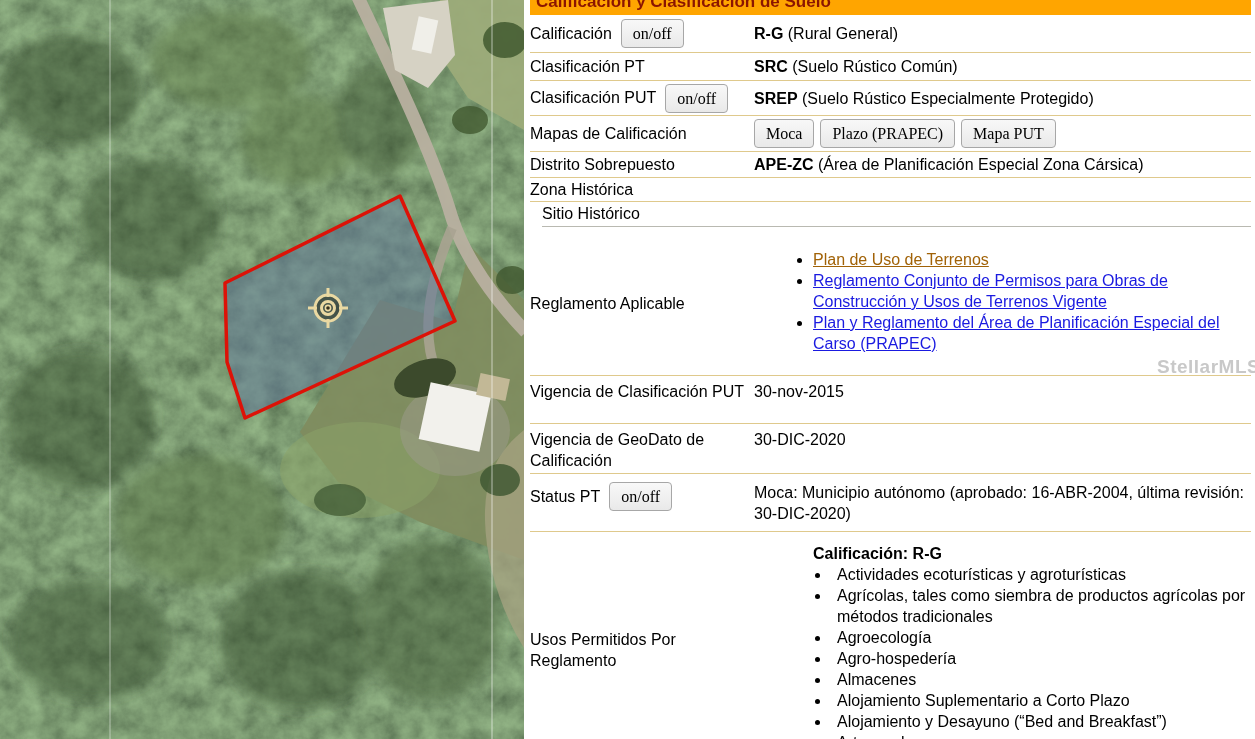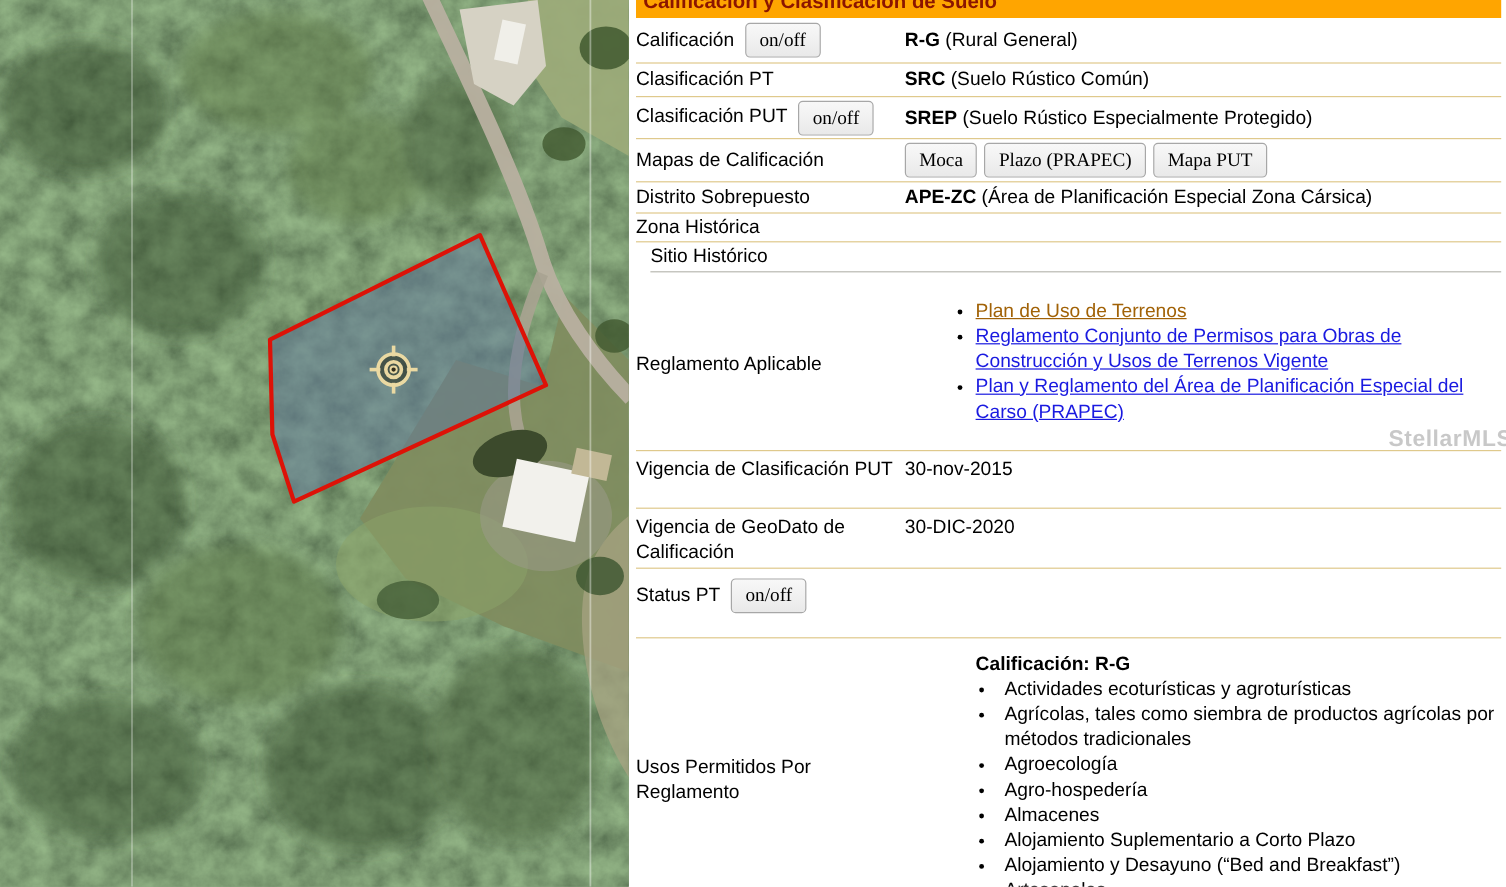--- a/index.html
+++ b/index.html
@@ -238,20 +238,21 @@
           <span>Vigencia de GeoDato de Calificación</span>
         </div>
       <div class="val">30-DIC-2020</div>
     </div>
 
     <div class="row status-row">
       <div class="lbl">
         <span>Status PT</span>
         <button class="small-toggle">on/off</button>
       </div>
+      <div class="val">Moca: Municipio autónomo (aprobado: 16-ABR-2004, última revisión: 30-DIC-2020)</div>
     </div>
 
     <div class="section usos">
       <div class="lbl two-line-lbl">
           <span>Usos Permitidos Por Reglamento</span>
         </div>
       <div class="val usos-val">
         <div class="usos-head">Calificación: R-G</div>
         <ul class="usoslist">
           <li>Actividades ecoturísticas y agroturísticas</li>

